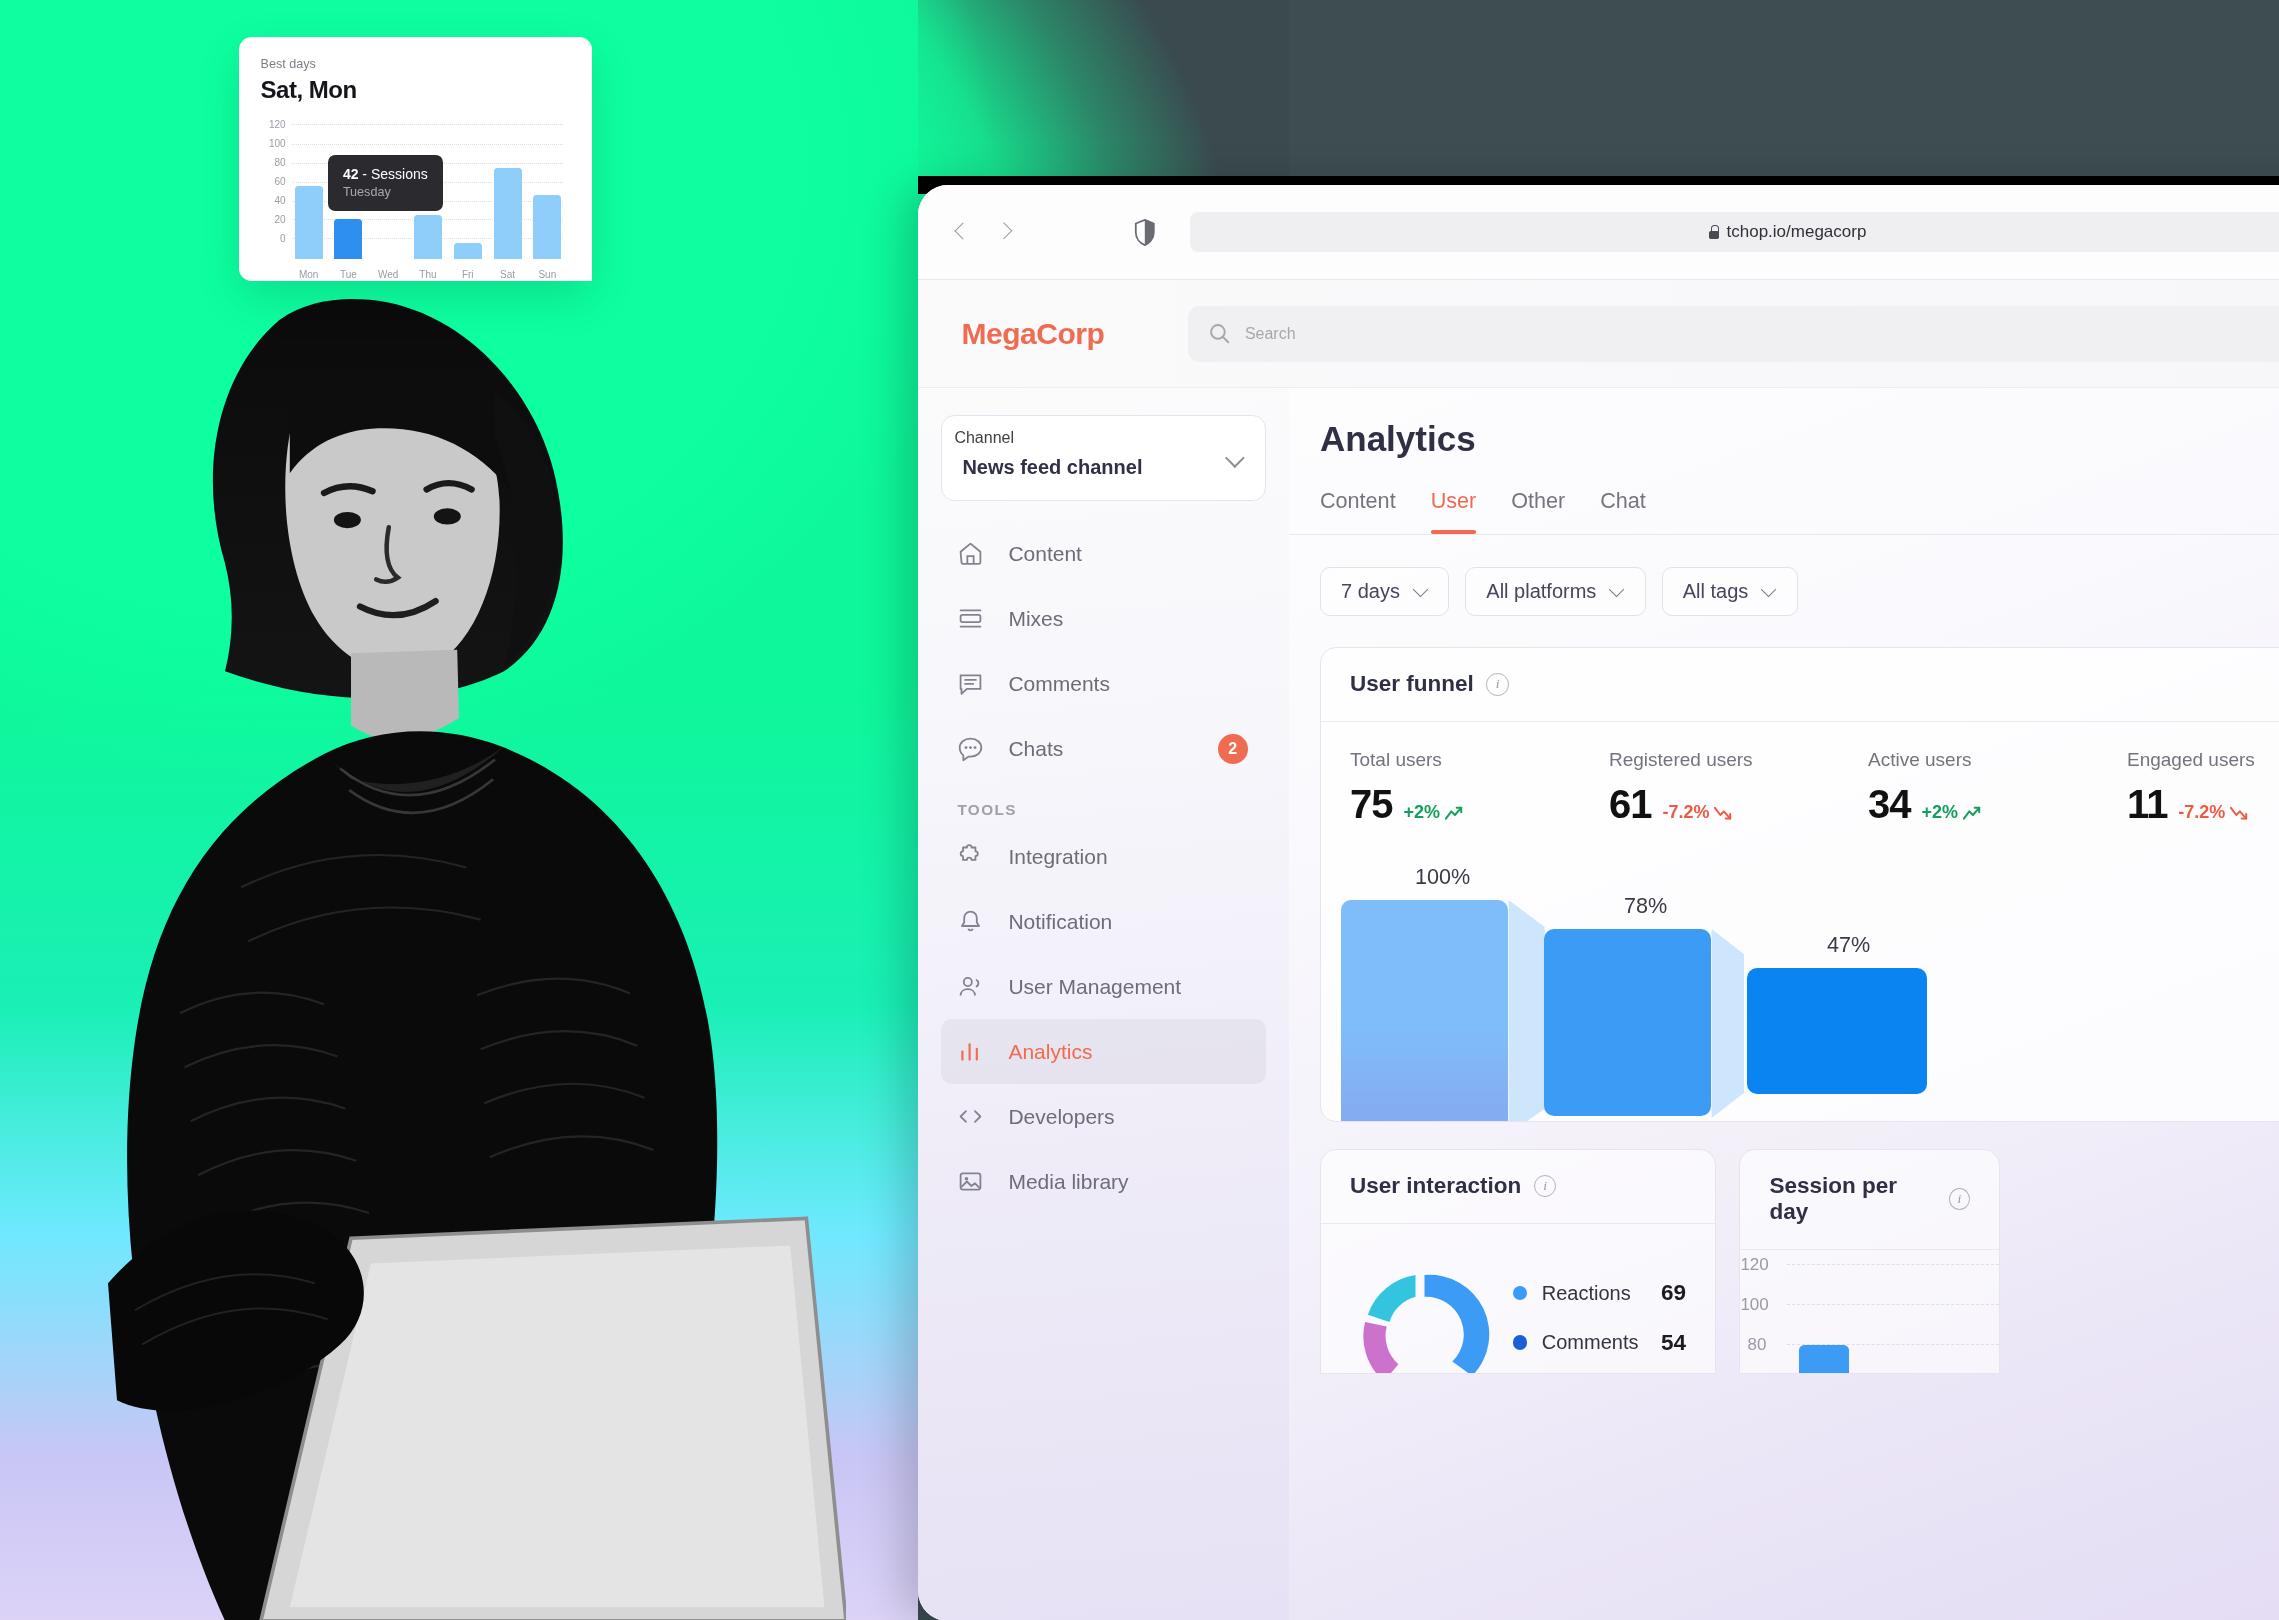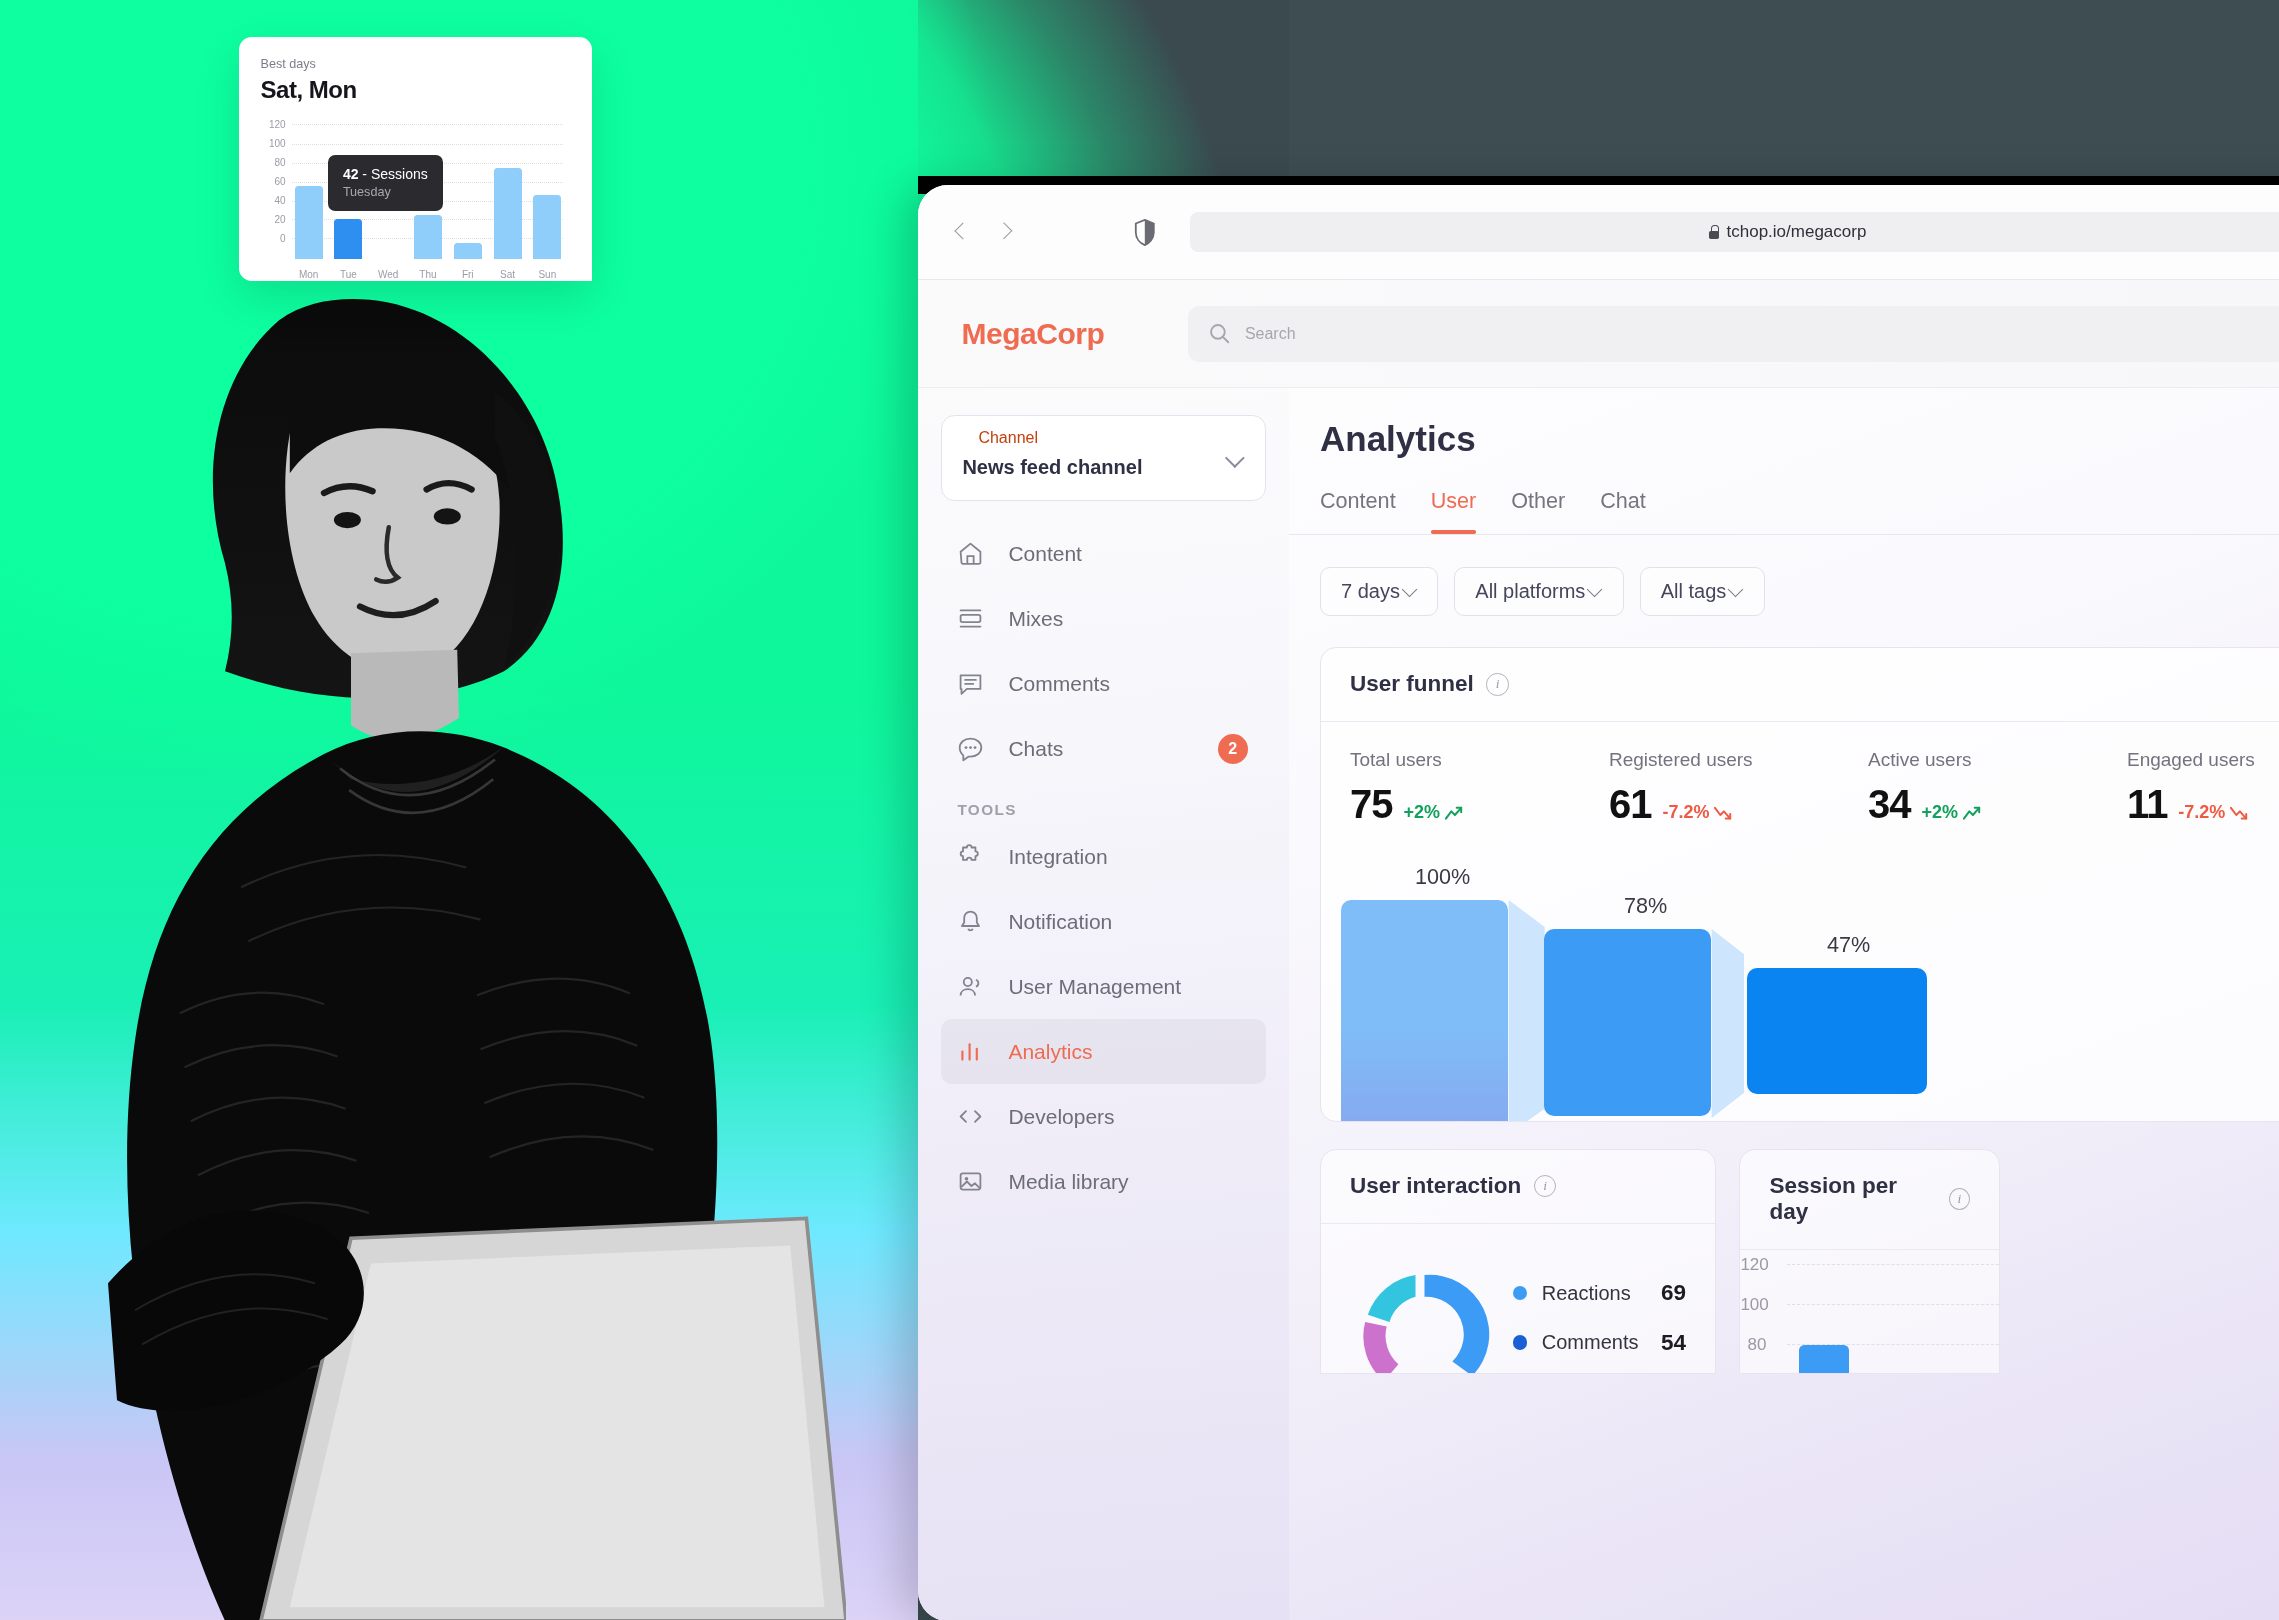--- a/index.html
+++ b/index.html
@@ -90,21 +90,21 @@
   
   .sidebar {
     width:371px; flex:0 0 371px; padding:27px 23.4px 0 23.4px;
     background:linear-gradient(175deg,#fbfbfc 0%,#f7f6fb 30%,#efecf8 62%,#e6e1f4 100%);
     position:relative;
   }
   .channel-select {
     height:86px; border:0.9px solid #e4e2ec; border-radius:13.5px; background:#fff;
     display:flex; align-items:center; padding:0 20px; position:relative; cursor:pointer;
   }
-  .channel-select .cs-label { font-size:16px; color:#c2410c; position:absolute; top:12.6px; left:36px; }
+  .channel-select .cs-label { font-size:16px; color:#404040; position:absolute; top:12.6px; left:12px; }
   .channel-select .cs-value { font-size:20px; font-weight:bold; color:#2f3044; margin-top:18px; }
   .cs-chev { position:absolute; right:20px; width:18px; height:18px; }
   .cs-chev:before {
     content:''; position:absolute; left:1.8px; top:1.8px; width:11.7px; height:11.7px;
     border-right:2.3px solid #8b8b99; border-bottom:2.3px solid #8b8b99; transform:rotate(45deg);
   }
   .nav { margin-top:20px; }
   .nav-item {
     height:65px; display:flex; align-items:center; gap:24px; padding:0 16px;
     border-radius:10.8px; cursor:pointer; position:relative;
@@ -132,21 +132,21 @@
   .tabs { display:flex; gap:35px; padding:0 31px; margin-top:29px; position:relative; }
   .tab { font-size:21.6px; color:#75757f; padding-bottom:20px; cursor:pointer; position:relative; }
   .tab.active { color:#ef6b52; }
   .tab.active:after {
     content:''; position:absolute; left:0; right:0; bottom:0; height:3.6px; background:#ef6b52; border-radius:1.8px;
   }
   .tabs-rule { height:0.9px; background:#e8e6ef; margin:0 0 0 0; }
   .filters { display:flex; gap:16px; padding:32px 31px 0 31px; }
   .filter {
     height:49px; border:0.9px solid #e2e0eb; border-radius:10px; background:rgba(255,255,255,0.55);
-    display:flex; align-items:center; gap:3px; padding:0 20px; font-size:20px; color:#45465a; cursor:pointer;
+    display:flex; align-items:center; gap:14px; padding:0 20px; font-size:20px; color:#45465a; cursor:pointer;
   }
   .f-chev { width:14.4px; height:14.4px; position:relative; }
   .f-chev:before {
     content:''; position:absolute; left:0.9px; top:0px; width:10px; height:10px;
     border-right:1.8px solid #7b7b89; border-bottom:1.8px solid #7b7b89; transform:rotate(45deg);
   }
 
   .card {
     margin:31px 0 0 31px; background:rgba(255,255,255,0.78);
     border:0.9px solid #e7e4f0; border-radius:16px; overflow:hidden;

